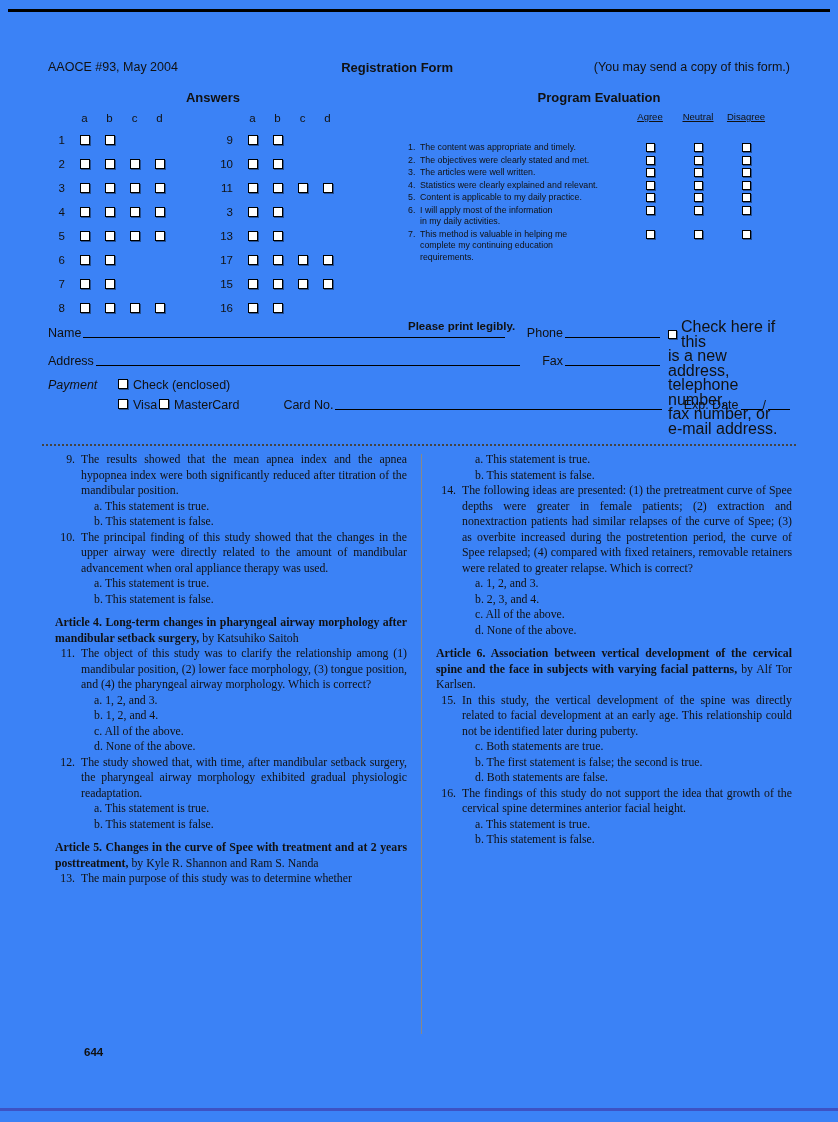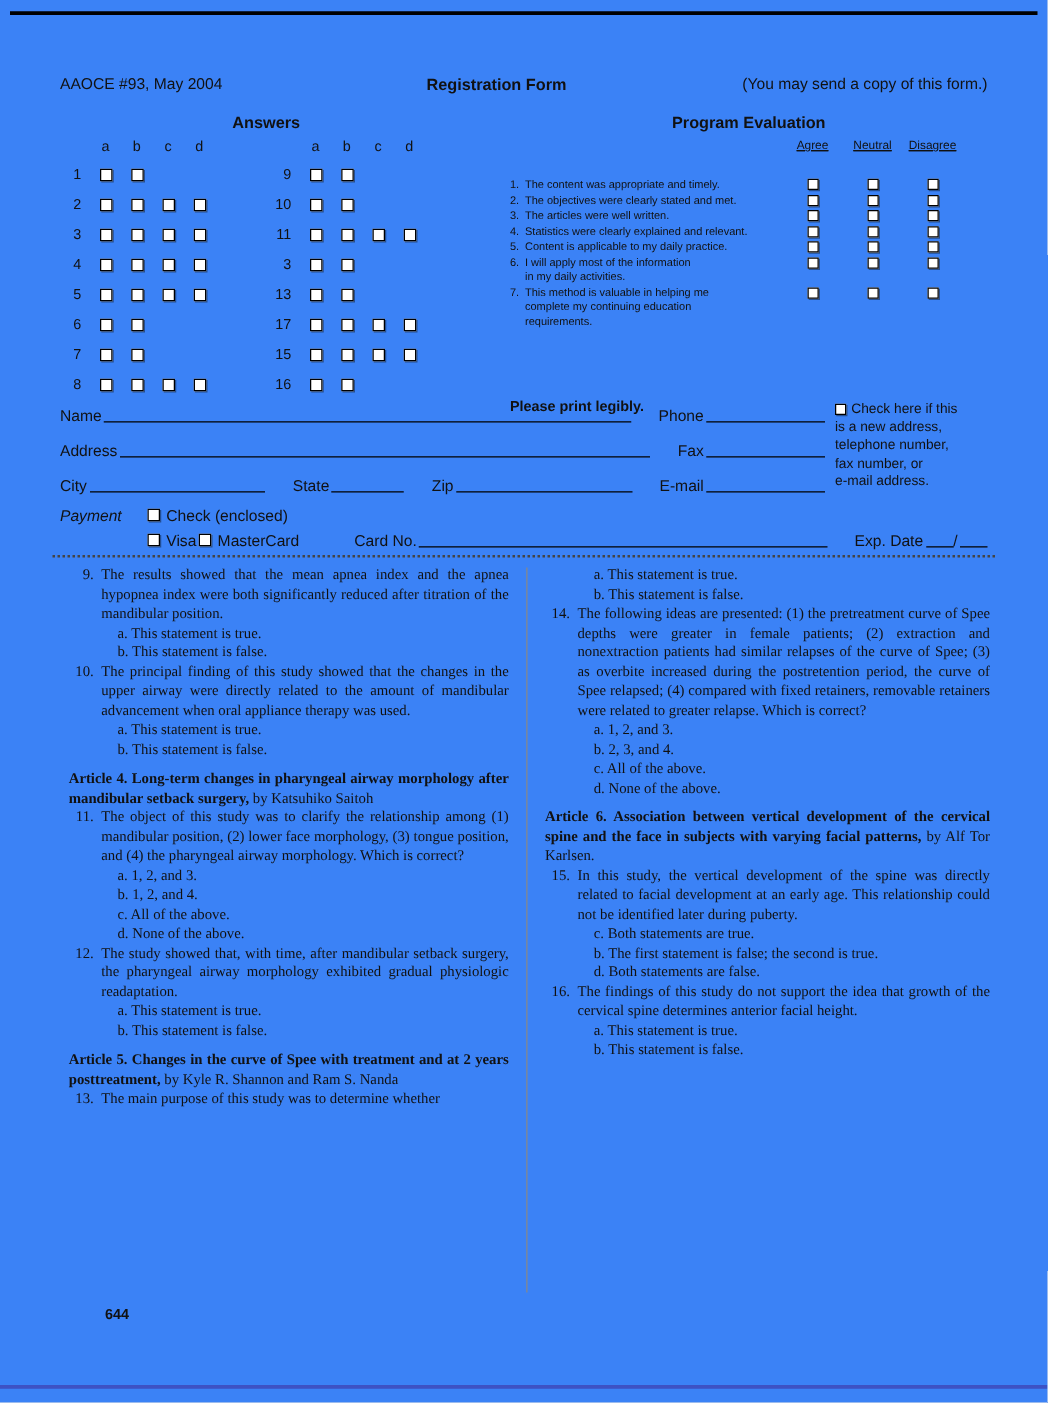--- a/index.html
+++ b/index.html
@@ -53,21 +53,21 @@
   .wline { border-bottom:1px solid #000; height:10px; flex:1; margin-bottom:2px; }
   .w95 { flex:none; width:95px; }
   .w58 { flex:none; width:58px; }
   .w22 { flex:none; width:22px; }
   .f-row .cb { width:10px; height:10px; margin:0 5px 3px 0; }
   .pay1 { height:24px; }
   .pay2 { height:20px; width:742px; }
   .payw { width:70px; flex:none;font-style:italic; }
   .payw-sp { width:70px; flex:none; }
   .cardno { margin-left:42px; }
-  .addr-note { position:absolute; left:620px; top:8px; width:124px; font-size:11px; line-height:14.5px; }
+  .addr-note { position:absolute; left:620px; top:8px; width:124px; font-size:16px; line-height:14.5px; }
   .addr-note .first { display:flex; align-items:center; }
   .addr-note .cb { margin-right:4px; margin-bottom:0; }
 
   .dotline { position:absolute; top:444px; left:42px; right:42px; border-top:2px dotted #444; }
 
   
   .articles { position:absolute; top:452px; left:55px; right:46px; display:flex;
               font-family:"Liberation Serif",serif; font-size:11.8px; line-height:15.5px; }
   .col-left { width:352px; flex:none; }
   .divider { width:1px; background:#888; margin:2px 14px 0 14px; height:580px; flex:none; }
@@ -481,30 +481,20 @@
       <div class="f-row">
         <span class="f-label">Name</span>
         <span class="wline"></span>
         <span class="f-label ml">Phone</span>
         <span class="wline w95"></span>
       </div>
       <div class="f-row">
         <span class="f-label">Address</span>
         <span class="wline"></span>
         <span class="f-label ml">Fax</span>
-        <span class="wline w95"></span>
-      </div>
-      <div class="f-row">
-        <span class="f-label">City</span>
-        <span class="wline"></span>
-        <span class="f-label ml">State</span>
-        <span class="wline w58"></span>
-        <span class="f-label ml">Zip</span>
-        <span class="wline"></span>
-        <span class="f-label ml">E-mail</span>
         <span class="wline w95"></span>
       </div>
       <div class="f-row pay1">
         <span class="f-label payw">Payment</span>
         <span class="cb"></span>
         <span class="f-label">Check (enclosed)</span>
       </div>
     </div>
     <div class="f-row pay2">
       <span class="payw-sp"></span>

